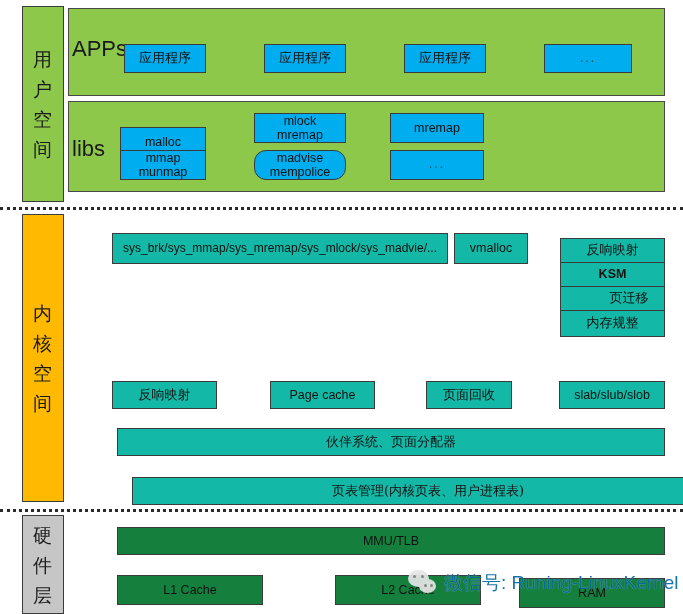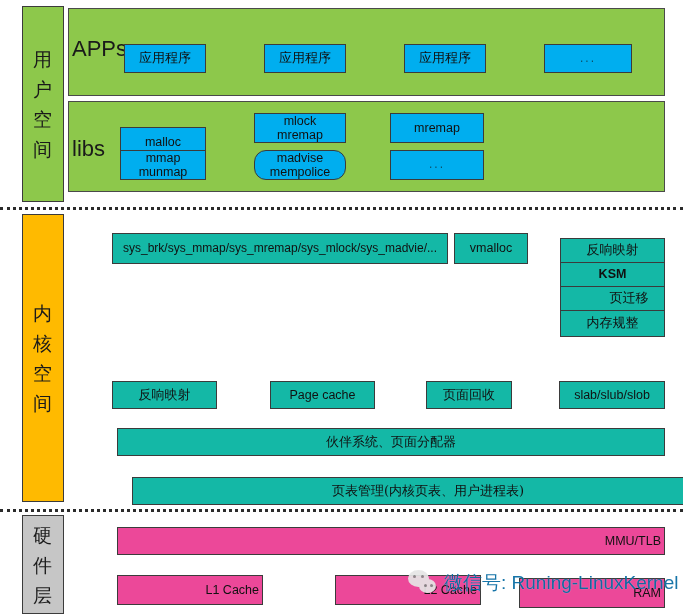--- a/index.html
+++ b/index.html
@@ -67,21 +67,21 @@
     justify-content: center;
     text-align: center;
     line-height: 1.15;
     color: #111111;
     font-size: 12.5px;
     padding: 0 3px;
   }
   .box.two-line { flex-direction: column; }
   .box-blue   { background: #00AEEF; }
   .box-orange { background: #14b8a6; }
-  .box-gray   { background: #ec4899; justify-content: flex-end; }
+  .box-gray   { background: #15803d; }
   .box-cn {
     font-family: "DejaVu Serif", "Liberation Serif", serif;
     font-size: 13px;
   }
   .box-lat {
     font-family: "Liberation Sans", sans-serif;
     font-size: 12.5px;
   }
   .box-dots { letter-spacing: 2px; color: #0b4f66; font-size: 12px; }
 

